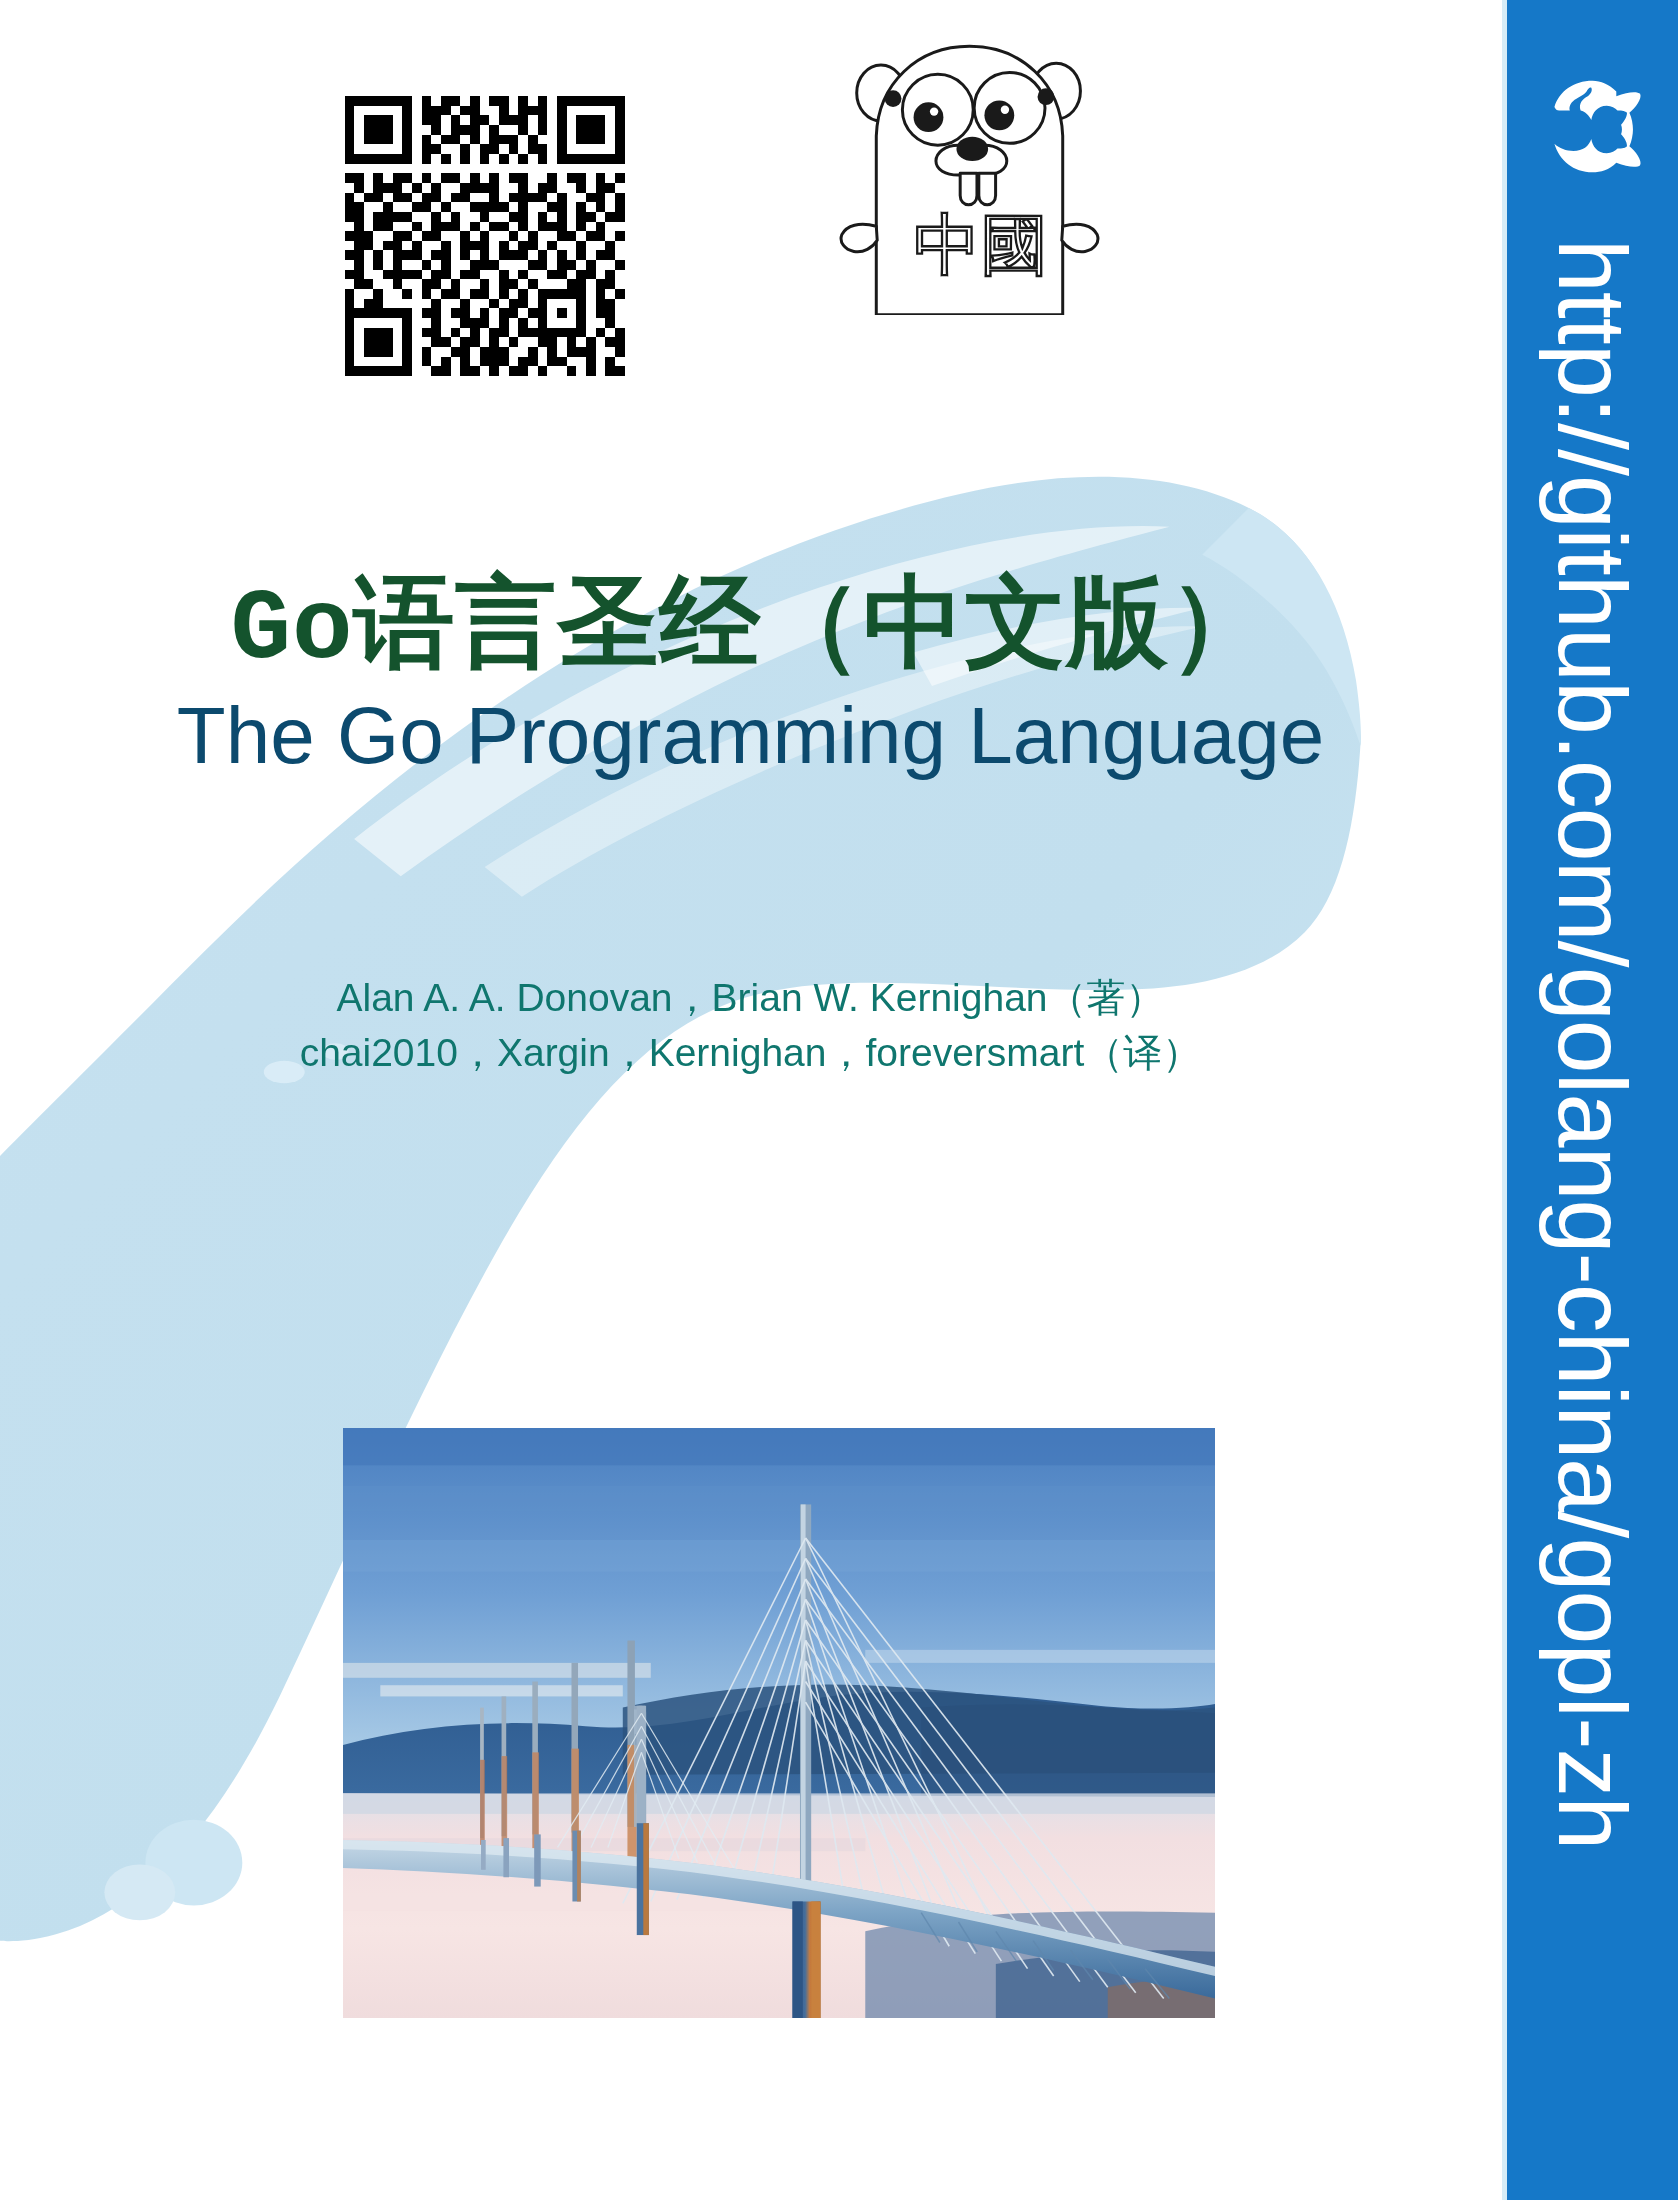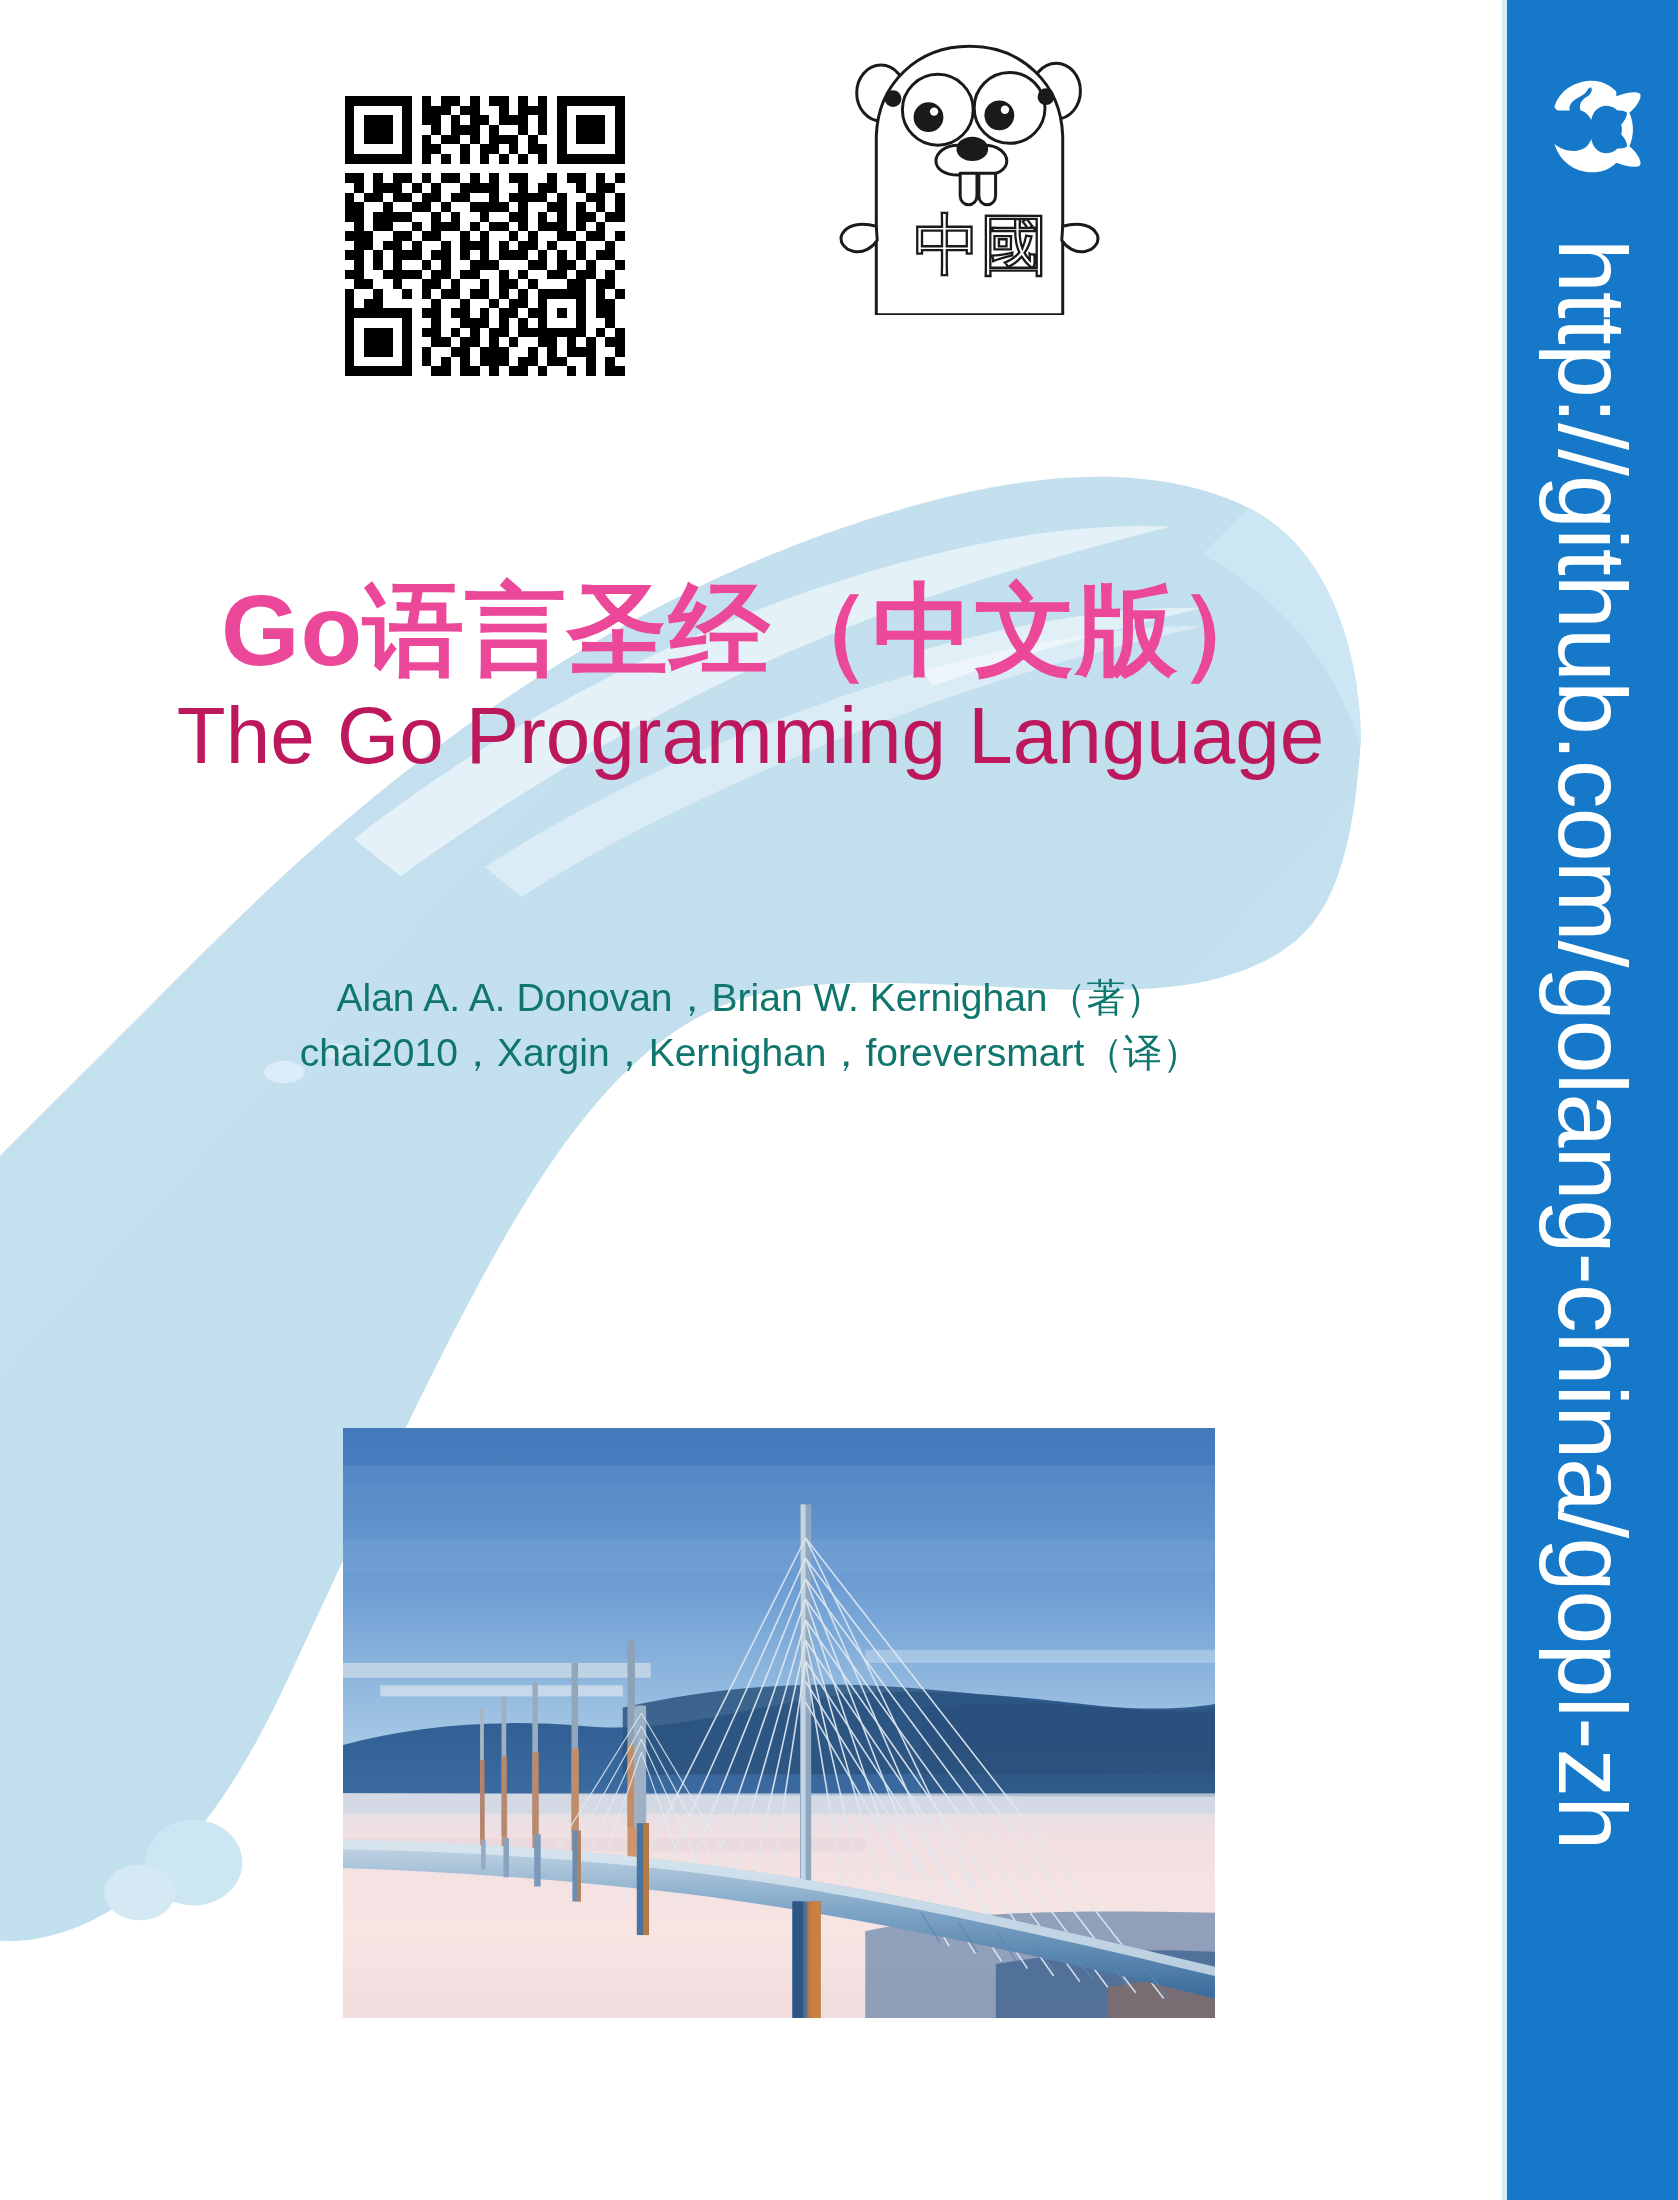--- a/index.html
+++ b/index.html
@@ -47,34 +47,34 @@
 
   
   .title-block {
     position: absolute;
     left: 0;
     top: 576px;
     width: 1501px;
     text-align: center;
   }
   .title-cn {
-    font-family: Liberation Sans, sans-serif;
+    font-family: Liberation Mono, monospace;
     font-weight: bold;
     font-size: 101px;
     line-height: 1.08;
-    color: #ec4899;
+    color: #14532d;
     letter-spacing: 0.9px;
     white-space: nowrap;
   }
   .title-en {
     font-family: "Liberation Sans", sans-serif;
     font-weight: normal;
     font-size: 80px;
     line-height: 1.12;
-    color: #be185d;
+    color: #0c4a6e;
     margin-top: 5.6px;
     white-space: nowrap;
   }
 
   
   .authors-block {
     position: absolute;
     left: 0;
     top: 970px;
     width: 1501px;

